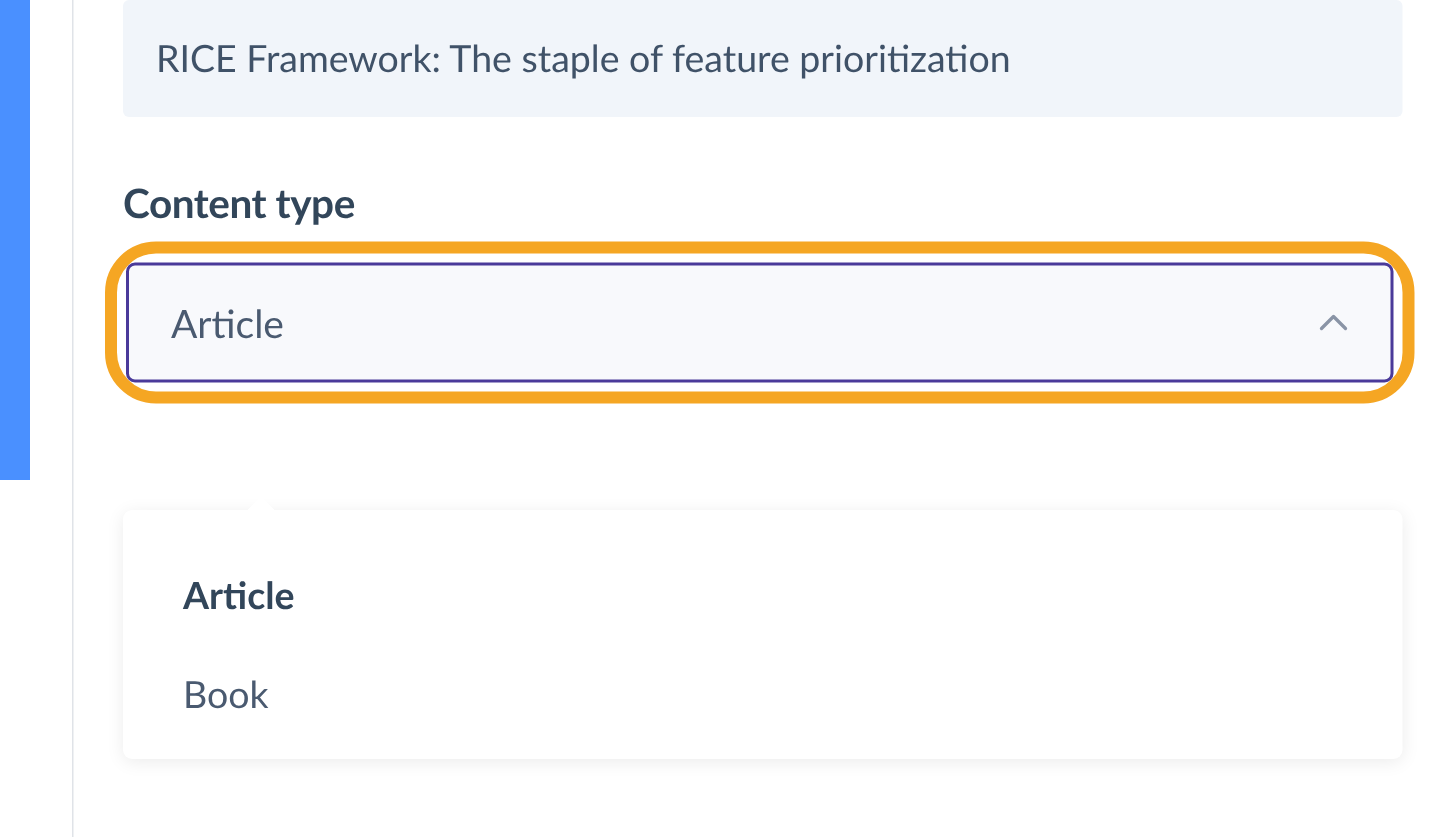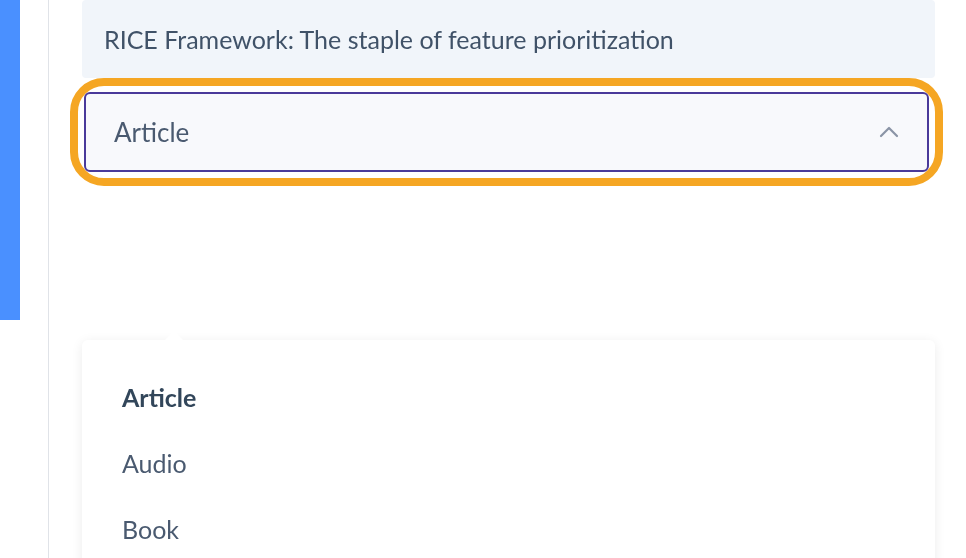--- a/index.html
+++ b/index.html
@@ -125,31 +125,31 @@
   </style>
 </head>
 <body>
 
 <div class="left-accent"></div>
 <div class="divider"></div>
 
 <div class="content">
   <input type="text" class="title-input" value="RICE Framework: The staple of feature prioritization" style="">
 
+  <div class="field-label content-type-label">Content type</div>
 
   <div class="highlight-wrapper">
     <div class="select-box">
       <span class="select-value">Article</span>
       <span class="chevron">
         <svg width="20" height="12" viewBox="0 0 20 12" fill="none">
           <path d="M2 10 L10 2 L18 10" stroke="#8a94a6" stroke-width="2.2" stroke-linecap="round" stroke-linejoin="round"></path>
         </svg>
       </span>
     </div>
   </div>
 </div>
 
 <div class="dropdown-list">
   <div class="dropdown-pointer"></div>
   <div class="dropdown-item selected">Article</div>
-  <div class="dropdown-item">Audio</div>
   <div class="dropdown-item">Book</div>
 </div>
 
 </body></html>

